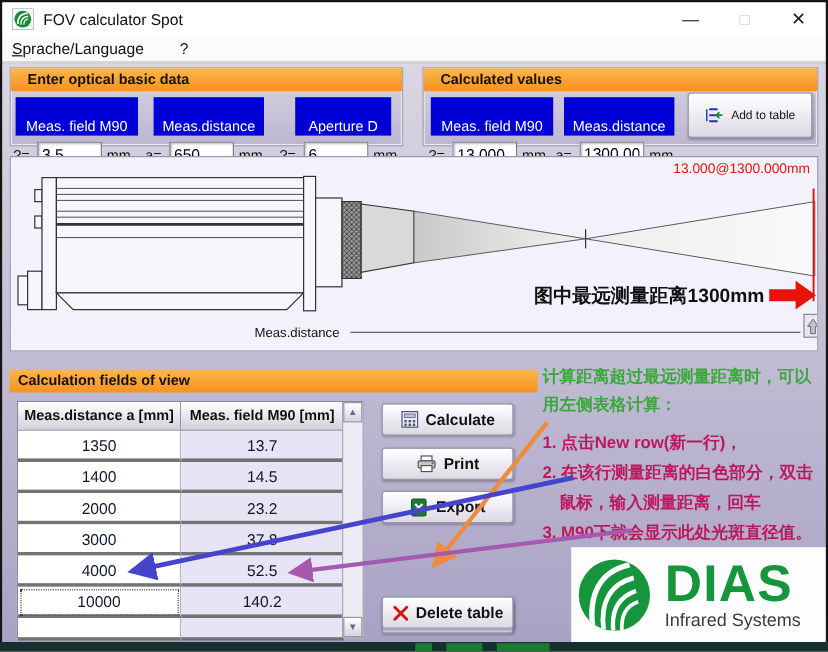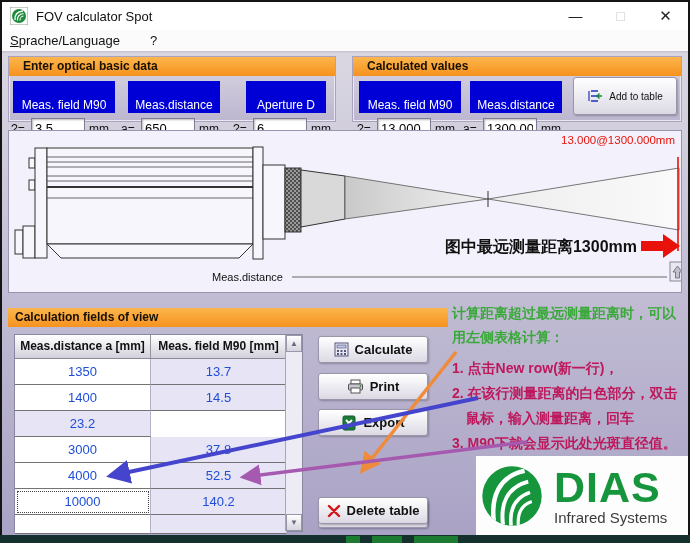--- a/index.html
+++ b/index.html
@@ -37,21 +37,21 @@
   .btn { background:linear-gradient(#ffffff,#dcd9e4); border:1px solid #9a96aa; border-radius:3px; display:flex; align-items:center; justify-content:center; gap:6px; font-weight:bold; font-size:13px; color:#111; box-shadow:1px 1px 2px rgba(0,0,0,0.25); cursor:default; }
   #add-to-table { position:absolute; left:220px; top:20px; width:104px; height:38px; font-weight:normal; font-size:10px; }
   
   #diagram { position:absolute; left:8px; top:130px; width:674px; height:163px; background:#f3f2fc; border:1px solid #9a94ae; }
   
   #fov-header { position:absolute; left:8px; top:308px; width:440px; height:19px; background:linear-gradient(#fcb64d,#f6921e); color:#161004; font-size:12px; font-weight:bold; line-height:19px; padding-left:7px; }
   #fov-table { position:absolute; left:14px; top:334px; width:289px; height:198px; border:1px solid #8888a0; background:#fff; }
   .tgrid { position:absolute; left:0; top:0; width:272px; }
   .trow { display:flex; }
   .th { width:136px; height:24px; background:linear-gradient(#ffffff,#d2d0da); border-right:1px solid #98949f; border-bottom:1px solid #8c8896; font-size:12px; font-weight:bold; text-align:center; line-height:23px; color:#111; }
-  .td { width:136px; height:26px; font-size:13px; text-align:center; line-height:25px; color:#1d4ed8; border-right:1px solid #b6b0c6; border-bottom:1px solid #737373; }
+  .td { width:136px; height:26px; font-size:13px; text-align:center; line-height:25px; color:#0f172a; border-right:1px solid #b6b0c6; border-bottom:3px solid #737373; }
   .td.c1 { background:#ffffff; }
   .td.c2 { background:#e6e4f5; }
   .td.empty { height:19px; }
   .td.focused { outline:1px dotted #444; outline-offset:-3px; }
   .vscroll { position:absolute; right:0; top:0; width:17px; height:100%; background:#edebf4; border-left:1px solid #a8a4bc; }
   .sbtn { position:absolute; left:0; width:16px; height:17px; background:linear-gradient(#ffffff,#d6d3de); border:1px solid #9a96aa; font-size:8px; color:#6d6880; display:flex; align-items:center; justify-content:center; }
   .sbtn.up { top:0; } .sbtn.down { bottom:0; }
   
   .side-btn { position:absolute; left:318px; width:110px; height:27px; }
   
@@ -218,20 +218,21 @@
       </div>
       <div class="trow">
         <div class="td c1">1350</div>
         <div class="td c2">13.7</div>
       </div>
       <div class="trow">
         <div class="td c1">1400</div>
         <div class="td c2">14.5</div>
       </div>
       <div class="trow">
+        <div class="td c1">2000</div>
         <div class="td c2">23.2</div>
       </div>
       <div class="trow">
         <div class="td c1">3000</div>
         <div class="td c2">37.8</div>
       </div>
       <div class="trow">
         <div class="td c1">4000</div>
         <div class="td c2">52.5</div>
       </div>

